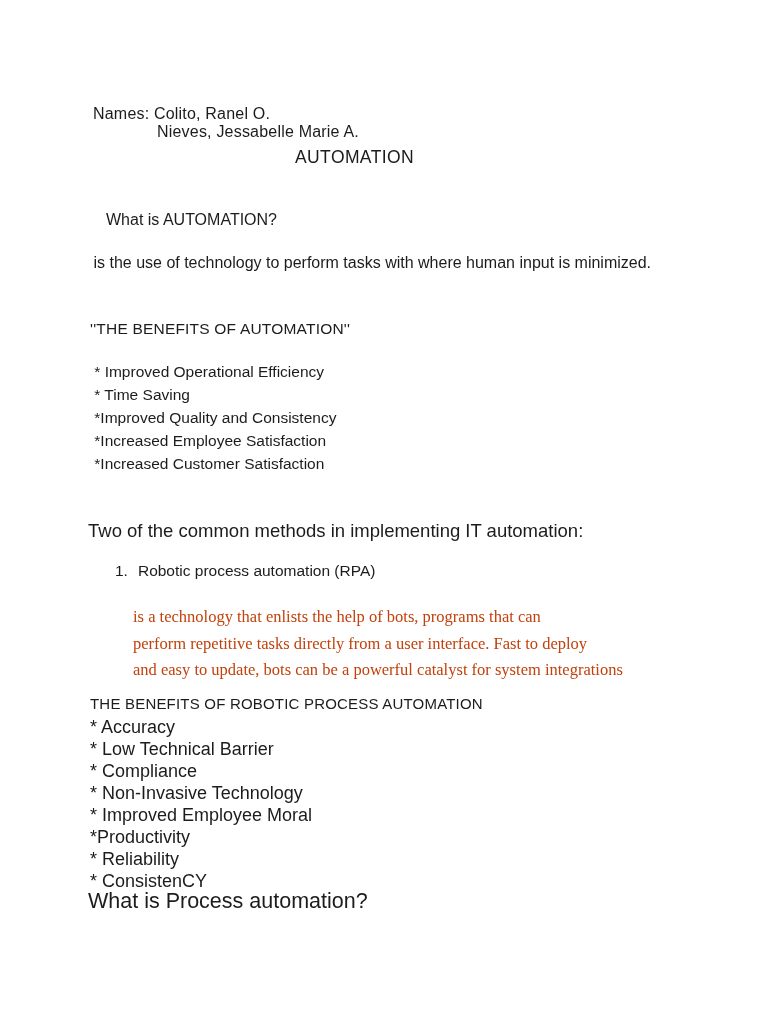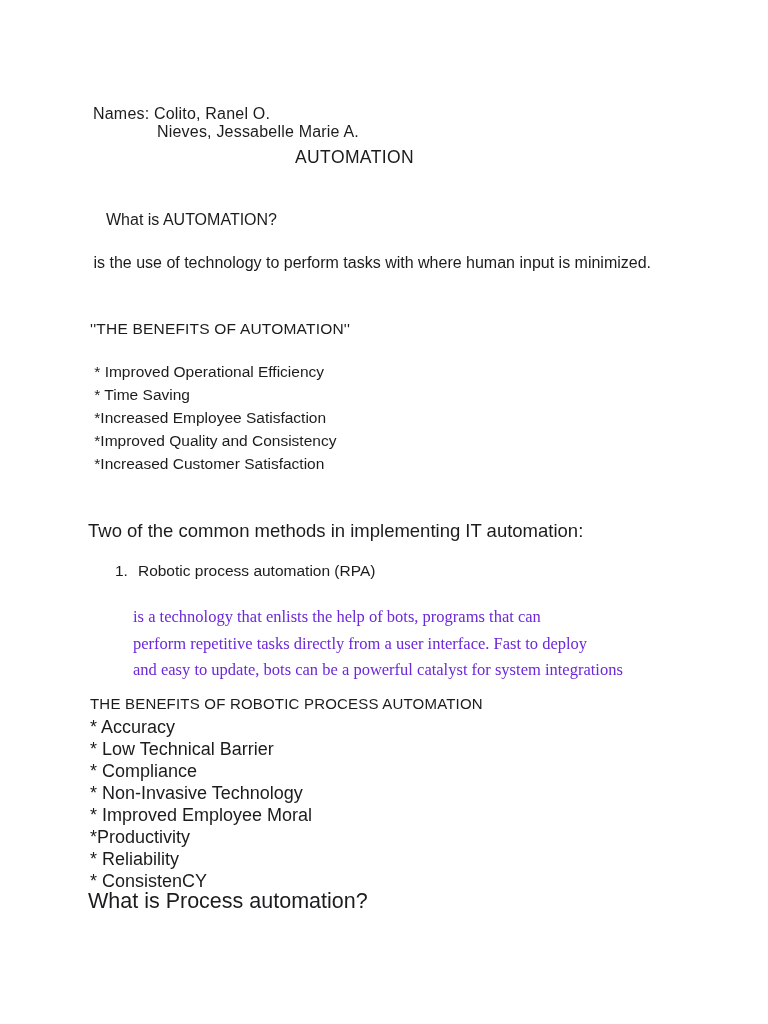--- a/index.html
+++ b/index.html
@@ -74,21 +74,21 @@
     font-size: 15.5px;
     line-height: 21px;
   }
   .numbered-item .num { display: inline-block; margin-right: 10px; }
 
   .rpa-description {
     left: 133px; top: 604px;
     font-family: "Liberation Serif", serif;
     font-size: 16.5px;
     line-height: 26.5px;
-    color: #6d28d9;
+    color: #c2410c;
   }
 
   .rpa-benefits-heading {
     left: 90px; top: 693px;
     font-size: 15px;
     line-height: 21px;
     letter-spacing: 0.2px;
   }
 
   .rpa-list {
@@ -117,22 +117,22 @@
 
   <div class="abs q-heading">What is AUTOMATION?</div>
 
   <div class="abs benefits-heading">''THE BENEFITS OF AUTOMATION''</div>
 
   <div class="abs answer-line"> is the use of technology to perform tasks with where human input is minimized.</div>
 
   <div class="abs benefits-list">
     <div class="li"> * Improved Operational Efficiency</div>
     <div class="li"> * Time Saving</div>
+    <div class="li"> *Improved Quality and Consistency</div>
     <div class="li"> *Increased Employee Satisfaction</div>
-    <div class="li"> *Improved Quality and Consistency</div>
     <div class="li"> *Increased Customer Satisfaction</div>
   </div>
 
   <div class="abs methods-heading">Two of the common methods in implementing IT automation:</div>
 
   <div class="abs numbered-item">
     <span class="num">1.</span><span>Robotic process automation (RPA)</span>
   </div>
 
   <div class="abs rpa-description">

